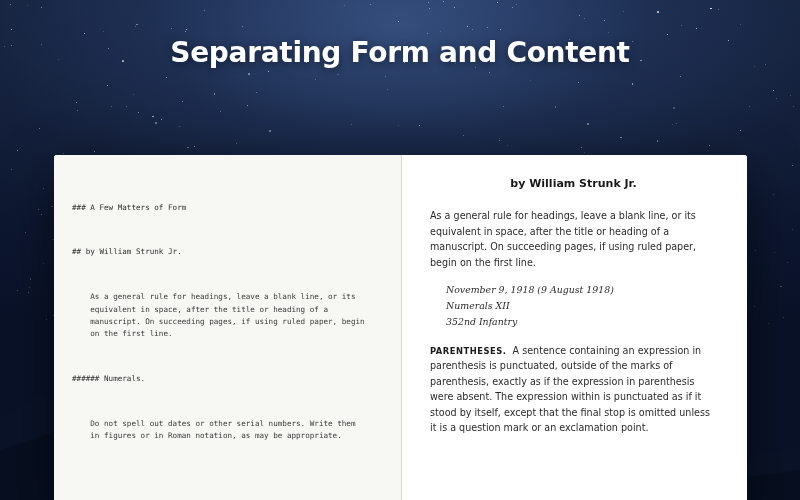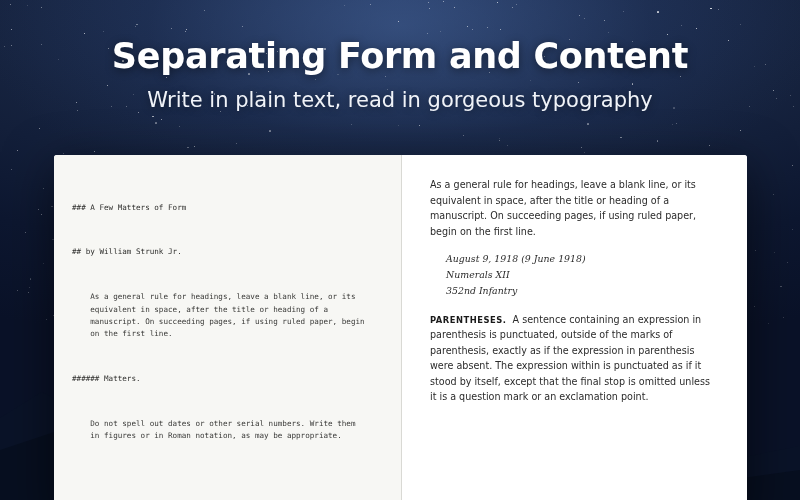--- a/index.html
+++ b/index.html
@@ -37,21 +37,21 @@
   }
   
   .hero {
     position: absolute; top: 36px; left: 0; right: 0;
     text-align: center;
     color: #ffffff;
     z-index: 5;
   }
   .hero h1 {
     font-family: "DejaVu Sans", sans-serif;
-    font-size: 35px;
+    font-size: 28px;
     font-weight: bold;
     letter-spacing: -0.3px;
     text-shadow: 0 2px 10px rgba(0,0,0,0.45);
   }
   .hero h2 {
     margin-top: 12px;
     font-family: "DejaVu Sans", sans-serif;
     font-size: 21px;
     font-weight: normal;
     color: #f0f3f8;
@@ -420,46 +420,46 @@
       <i style="left:182.2px;top:101.0px;width:1px;height:1px;opacity:0.57"></i>
     </div>
 
   <svg class="ridge" viewBox="0 0 800 200" preserveAspectRatio="none">
     <path d="M0,118 L42,92 L78,112 L120,80 L168,118 L210,100 L248,130 L300,110 L340,140 L400,124 L452,150 L520,132 L580,158 L650,140 L720,162 L800,146 L800,200 L0,200 Z" fill="#0b1428" opacity="0.85"></path>
     <path d="M0,150 L60,130 L110,152 L170,136 L240,164 L310,148 L380,172 L450,156 L530,178 L610,162 L700,184 L800,170 L800,200 L0,200 Z" fill="#070f20" opacity="0.95"></path>
   </svg>
 
   <div class="hero">
     <h1>Separating Form and Content</h1>
-    <h2>Write in plain text, read in gorgeous typography</h2>
   </div>
 
   <div class="window">
 
     <div class="pane-editor">
       <div class="md">
         <div class="blk hd">### A Few Matters of Form</div>
         <div class="blk hd">## by William Strunk Jr.</div>
         <div class="blk">    As a general rule for headings, leave a blank line, or its
     equivalent in space, after the title or heading of a
     manuscript. On succeeding pages, if using ruled paper, begin
     on the first line.</div>
-        <div class="blk hd">###### Matters.</div>
+        <div class="blk hd">###### Numerals.</div>
         <div class="blk">    Do not spell out dates or other serial numbers. Write them
     in figures or in Roman notation, as may be appropriate.</div>
         
         
         
       </div>
     </div>
 
     <div class="pane-preview">
+      <div class="pv-author">by William Strunk Jr.</div>
       <div class="pv-p">As a general rule for headings, leave a blank line, or its equivalent in space, after the title or heading of a manuscript. On succeeding pages, if using ruled paper, begin on the first line.</div>
       <div class="pv-quote">
-        <span>August 9, 1918 (9 June 1918)</span>
+        <span>November 9, 1918 (9 August 1918)</span>
         <span>Numerals XII</span>
         <span>352nd Infantry</span>
       </div>
       <div class="pv-p"><span class="pv-runin">PARENTHESES.</span>&nbsp; <span>A sentence containing an expression in parenthesis is punctuated, outside of the marks of parenthesis, exactly as if the expression in parenthesis were absent. The expression within is punctuated as if it stood by itself, except that the final stop is omitted unless it is a question mark or an exclamation point.</span></div>
 
     </div>
 
   </div>
 </div>
 

